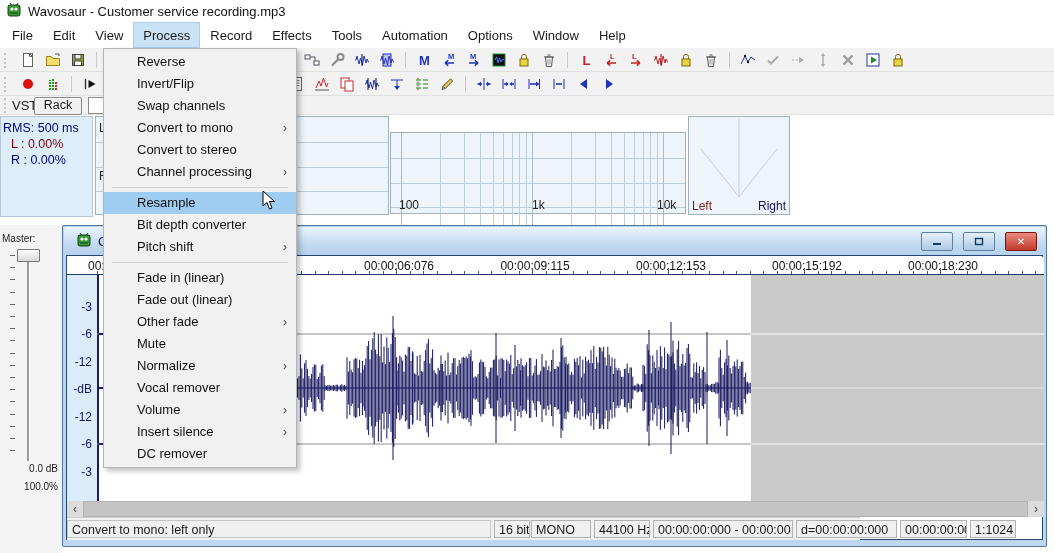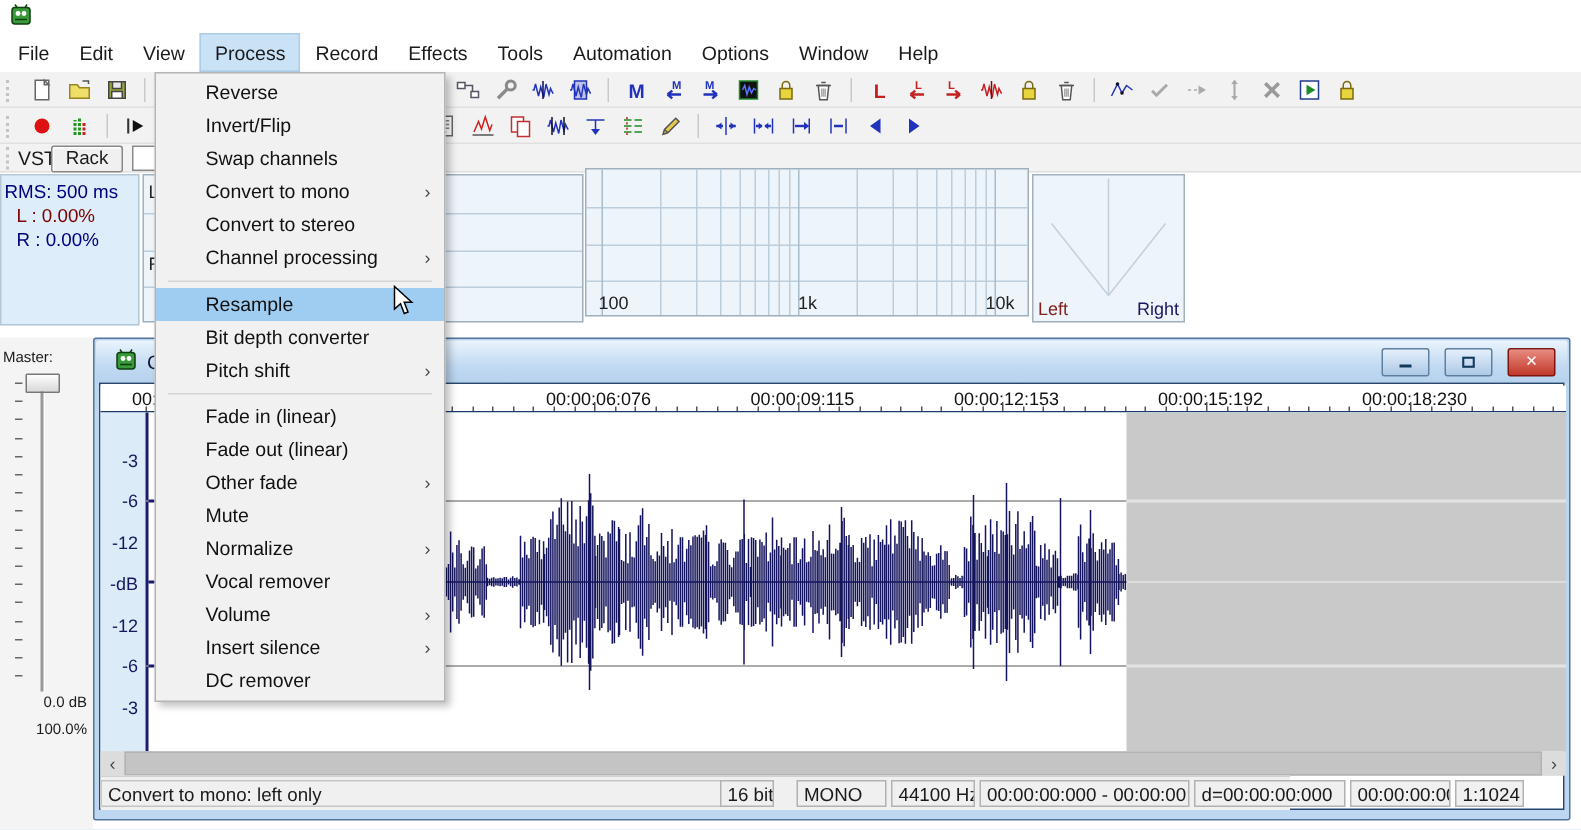--- a/index.html
+++ b/index.html
@@ -75,20 +75,21 @@
 <body>
 
 <div id="titlebar" class="abs">
   <span class="appicon"><svg width="16" height="16" viewBox="0 0 16 16">
         <path d="M4 1l2 3M12 1l-2 3" stroke="#0e3d0e"></path>
         <rect x="2" y="3" width="12" height="11" rx="2" fill="#3a9a3a" stroke="#0e3d0e"></rect>
         <circle cx="6" cy="7" r="1.6" fill="#fff"></circle>
         <circle cx="10" cy="7" r="1.6" fill="#fff"></circle>
         <path d="M4 11h8" stroke="#0e3d0e"></path>
       </svg></span>
+  <span class="ttl">Wavosaur - Customer service recording.mp3</span>
 </div>
 
 <div id="menubar" class="abs">
     <div class="mitem">File</div>
     <div class="mitem">Edit</div>
     <div class="mitem">View</div>
     <div class="mitem active">Process</div>
     <div class="mitem">Record</div>
     <div class="mitem">Effects</div>
     <div class="mitem">Tools</div>
@@ -407,21 +408,21 @@
 </div>
 
 <div id="meterpanel" class="panel abs" style="left:95px;top:116px;width:294px;height:99px">
   <span class="abs" style="left:3px;top:4px;font-size:12px;color:#222">L</span>
   <span class="abs" style="left:3px;top:52px;font-size:12px;color:#222">R</span>
 <div class="hline" style="top: 25px;"></div>
     <div class="hline" style="top: 50px;"></div>
     <div class="hline" style="top: 74px;"></div>
   </div>
 
-<div id="freqpanel" class="panel abs" style="left:390px;top:112px;width:296px;height:99px">
+<div id="freqpanel" class="panel abs" style="left:390px;top:132px;width:296px;height:82px">
     <div class="hline" style="top: 25px;"></div>
     <div class="hline" style="top: 50px;"></div>
     <div class="hline" style="top: 74px;"></div>
     <div class="vline decade" style="left: 10px; height: 97px;"></div>
     <div class="vline" style="left: 49.4px; height: 97px;"></div>
     <div class="vline" style="left: 72.5px; height: 97px;"></div>
     <div class="vline" style="left: 88.9px; height: 97px;"></div>
     <div class="vline" style="left: 101.6px; height: 97px;"></div>
     <div class="vline" style="left: 111.9px; height: 97px;"></div>
     <div class="vline" style="left: 120.7px; height: 97px;"></div>
@@ -607,21 +608,21 @@
     <div id="hscroll">
       <div class="sbtn">‹</div>
       <div id="sthumb"></div>
       <div class="sbtn">›</div>
     </div>
     <div id="cstatus">
       <div class="sfield" style="left:0;width:424px;border-color:#c5c5c5">Convert to mono: left only</div>
       <svg class="abs" style="right:2px;bottom:2px" width="13" height="13">
         <path d="M12 2L2 12M12 6L6 12M12 10l-2 2" stroke="#9a9a9a" stroke-width="1.5" fill="none"></path>
       </svg>
-    <div class="sfield" style="left: 413px; width: 36px;">16 bit</div>
+    <div class="sfield" style="left: 427px; width: 36px;">16 bit</div>
         <div class="sfield" style="left: 464px; width: 60px;">MONO</div>
         <div class="sfield" style="left: 527px; width: 56px;">44100 Hz</div>
         <div class="sfield" style="left: 586px; width: 140px;">00:00:00:000 - 00:00:00:000</div>
         <div class="sfield" style="left: 729px; width: 101px;">d=00:00:00:000</div>
         <div class="sfield" style="left: 833px; width: 67px;">00:00:00:000</div>
         <div class="sfield" style="left: 903px; width: 46px;">1:1024</div>
       </div>
   </div>
 </div>
 

